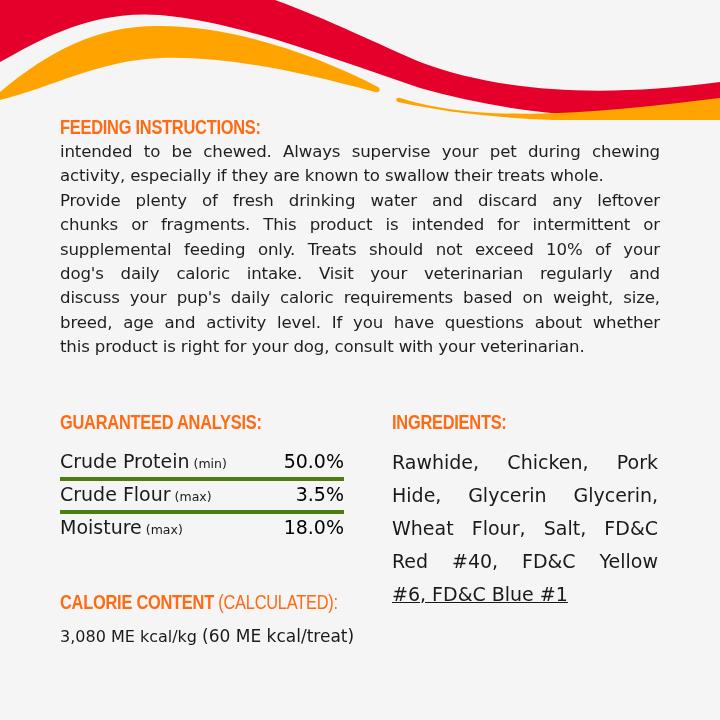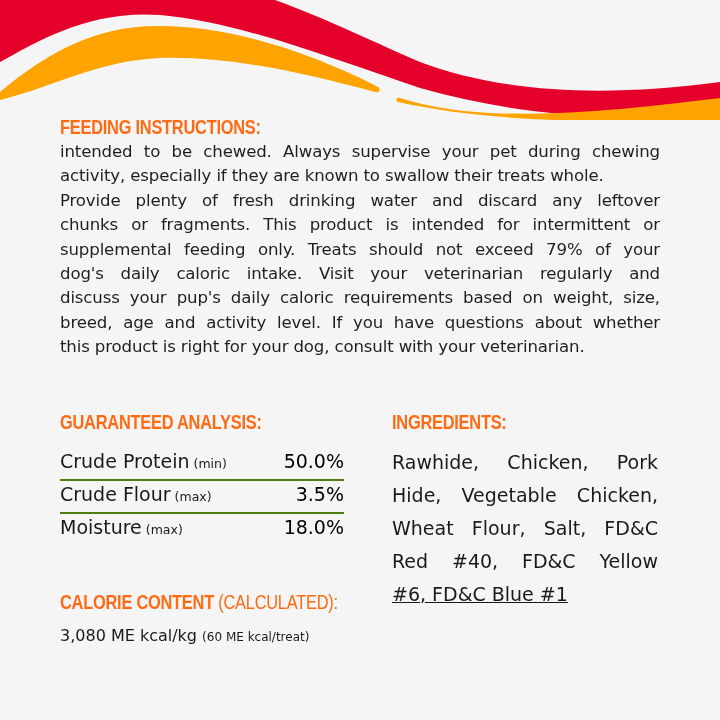--- a/index.html
+++ b/index.html
@@ -42,35 +42,35 @@
       left: 60px;
       top: 448px;
       width: 284px;
     }
     .row {
       display: flex;
       justify-content: space-between;
       align-items: baseline;
       height: 33px;
       padding-top: 2px;
-      border-bottom: 2px solid #4d7c0f;
+      border-bottom: 4px solid #4d7c0f;
     }
     .row:last-child { border-bottom: none; text-align: right; }
     .row .name { font-size: 19px; color: #1a1a1a; }
     .row .qual { font-size: 12.5px; color: #1a1a1a; margin-left: 4px; }
     .row .val { font-size: 19px; color: #000000; }
     .calorie {
       position: absolute;
       left: 60px;
       top: 626px;
       font-size: 16px;
       color: #1a1a1a;
       white-space: nowrap;
     }
-    .calorie .small { font-size: 12px; }
+    .calorie .small { font-size: 17px; }
     .ingredients {
       position: absolute;
       left: 392px;
       top: 446px;
       width: 266px;
       font-size: 19px;
       line-height: 33px;
       color: #1a1a1a;
     }
     .ingredients .line {
@@ -93,21 +93,21 @@
   <path d="M400,98 C470,120 560,118 720,98 L720,120 C580,124 480,120 398,102 C395,100 396,97 400,98 Z" fill="#ffa300"></path>
 </svg>
 
 <div class="heading" style="left:60px; top:115px;">FEEDING INSTRUCTIONS:</div>
 
 <div class="body-text">
   <span class="line">intended to be chewed. Always supervise your pet during chewing</span>
   <span class="line short">activity, especially if they are known to swallow their treats whole.</span>
   <span class="line">Provide plenty of fresh drinking water and discard any leftover</span>
   <span class="line">chunks or fragments. This product is intended for intermittent or</span>
-  <span class="line">supplemental feeding only. Treats should not exceed 79% of your</span>
+  <span class="line">supplemental feeding only. Treats should not exceed 10% of your</span>
   <span class="line">dog's daily caloric intake. Visit your veterinarian regularly and</span>
   <span class="line">discuss your pup's daily caloric requirements based on weight, size,</span>
   <span class="line">breed, age and activity level. If you have questions about whether</span>
   <span class="line last">this product is right for your dog, consult with your veterinarian.</span>
 </div>
 
 <div class="heading" style="left:60px; top:410px;">GUARANTEED ANALYSIS:</div>
 
 <div class="analysis">
   <div class="row">
@@ -131,17 +131,17 @@
 
 <div class="calorie">
   <span>3,080 ME kcal/kg</span>
   <span class="small">(60 ME kcal/treat)</span>
 </div>
 
 <div class="heading" style="left:392px; top:410px;">INGREDIENTS:</div>
 
 <div class="ingredients">
   <span class="line">Rawhide, Chicken, Pork</span>
-  <span class="line">Hide, Vegetable Chicken,</span>
+  <span class="line">Hide, Glycerin Glycerin,</span>
   <span class="line">Wheat Flour, Salt, FD&amp;C</span>
   <span class="line">Red #40, FD&amp;C Yellow</span>
   <span class="line last">#6, FD&amp;C Blue #1</span>
 </div>
 
 </body></html>

